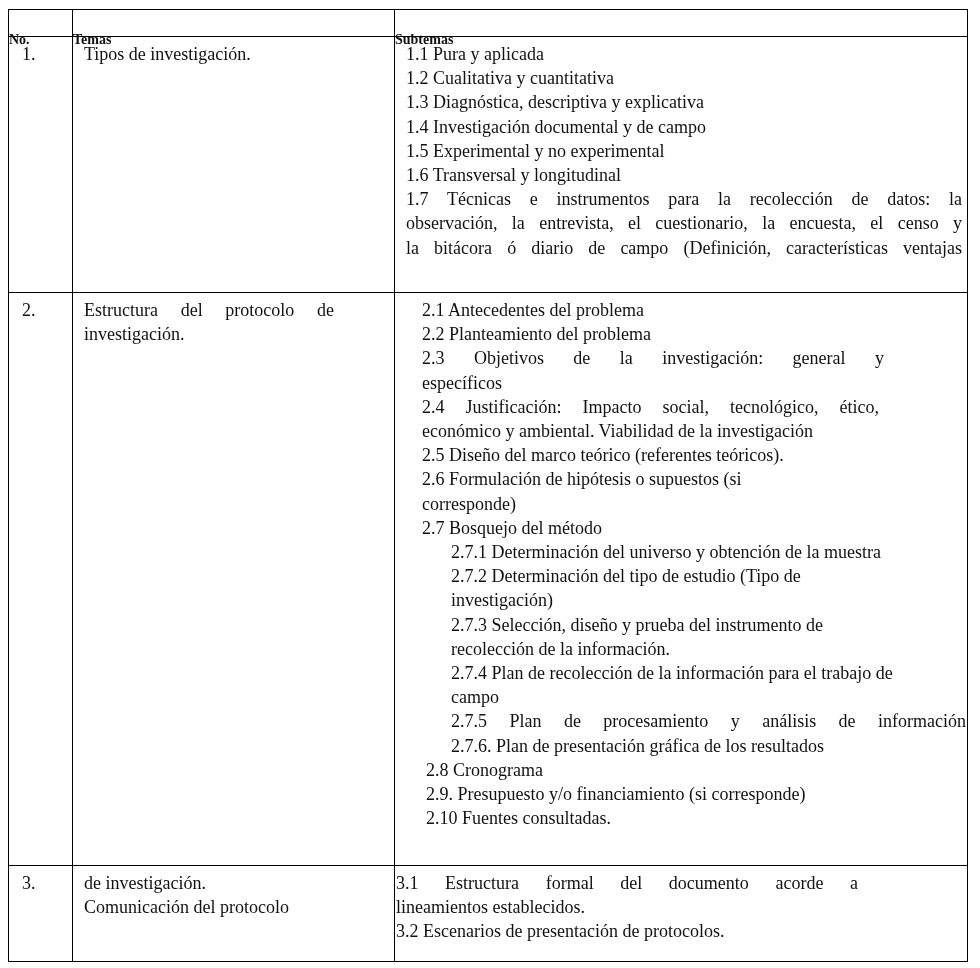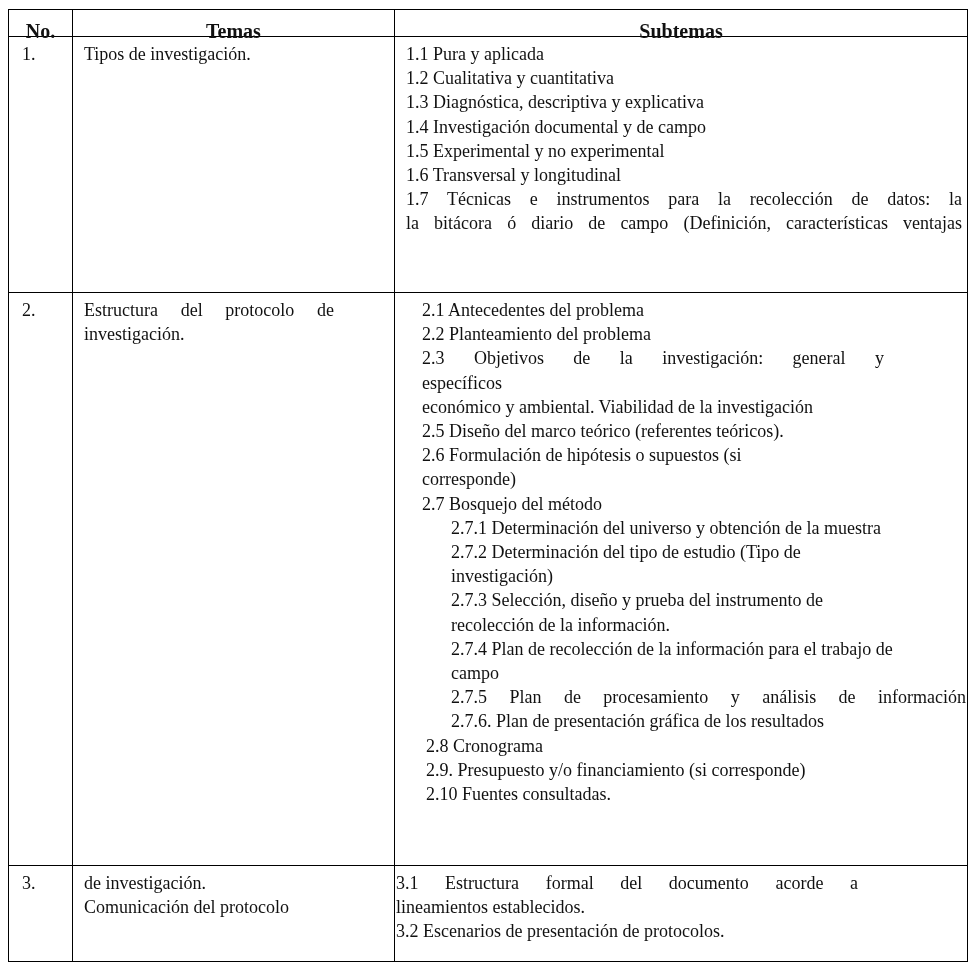--- a/index.html
+++ b/index.html
@@ -2,22 +2,22 @@
 <html><head>
 <meta charset="utf-8">
 <style>
   html, body { margin: 0; padding: 0; background: #ffffff; }
   body { width: 980px; height: 968px; position: relative; overflow: hidden;
          font-family: "Liberation Serif", serif; color: #111; }
   .tbl { position: absolute; left: 8px; top: 9px; width: 960px; height: 953px;
          border: 1.5px solid #000; box-sizing: border-box; }
   .vline { position: absolute; top: 0; bottom: 0; width: 0; border-left: 1.5px solid #000; }
   .hline { position: absolute; left: 0; right: 0; height: 0; border-top: 1.5px solid #000; }
-  .hdr { position: absolute; top: 8px; height: 27px; line-height: 27px; font-weight: bold;
-         font-size: 20px; text-align: center; }
+  .hdr { position: absolute; top: 16px; height: 27px; line-height: 27px; font-weight: bold;
+         font-size: 14px; }
   .cell { position: absolute; font-size: 18px; line-height: 24.2px; }
   .line { white-space: nowrap; display: block; }
   .just { display: block; text-align: justify; text-align-last: justify; white-space: normal; }
   .ind { padding-left: 29px; }
   .ind1 { padding-left: 4px; }
 </style>
 </head>
 <body>
 
 <div class="tbl">
@@ -38,33 +38,35 @@
     <span class="line">Tipos de investigación.</span>
   </div>
   <div class="cell" style="left:397px;top:32px;width:556px">
     <span class="line">1.1 Pura y aplicada</span>
     <span class="line">1.2 Cualitativa y cuantitativa</span>
     <span class="line">1.3 Diagnóstica, descriptiva y explicativa</span>
     <span class="line">1.4 Investigación documental y de campo</span>
     <span class="line">1.5 Experimental y no experimental</span>
     <span class="line">1.6 Transversal y longitudinal</span>
     <span class="just">1.7 Técnicas e instrumentos para la recolección de datos: la</span>
+    <span class="just">observación, la entrevista, el cuestionario, la encuesta, el censo y</span>
     <span class="just">la bitácora ó diario de campo (Definición, características ventajas</span>
   </div>
 
   <div class="cell" style="left:13px;top:288px">2.</div>
   <div class="cell" style="left:75px;top:288px;width:250px">
     <span class="just">Estructura del protocolo de</span>
     <span class="line">investigación.</span>
   </div>
   <div class="cell" style="left:413px;top:288px;width:556px">
     <span class="line">2.1 Antecedentes del problema</span>
     <span class="line">2.2 Planteamiento del problema</span>
     <span class="just" style="width:462px">2.3 Objetivos de la investigación: general y</span>
     <span class="line">específicos</span>
+    <span class="just" style="width:457px">2.4 Justificación: Impacto social, tecnológico, ético,</span>
     <span class="line">económico y ambiental. Viabilidad de la investigación</span>
     <span class="line">2.5 Diseño del marco teórico (referentes teóricos).</span>
     <span class="line">2.6 Formulación de hipótesis o supuestos (si</span>
     <span class="line">corresponde)</span>
     <span class="line">2.7 Bosquejo del método</span>
     <span class="line ind">2.7.1 Determinación del universo y obtención de la muestra</span>
     <span class="line ind">2.7.2 Determinación del tipo de estudio (Tipo de</span>
     <span class="line ind">investigación)</span>
     <span class="line ind">2.7.3 Selección, diseño y prueba del instrumento de</span>
     <span class="line ind">recolección de la información.</span>

